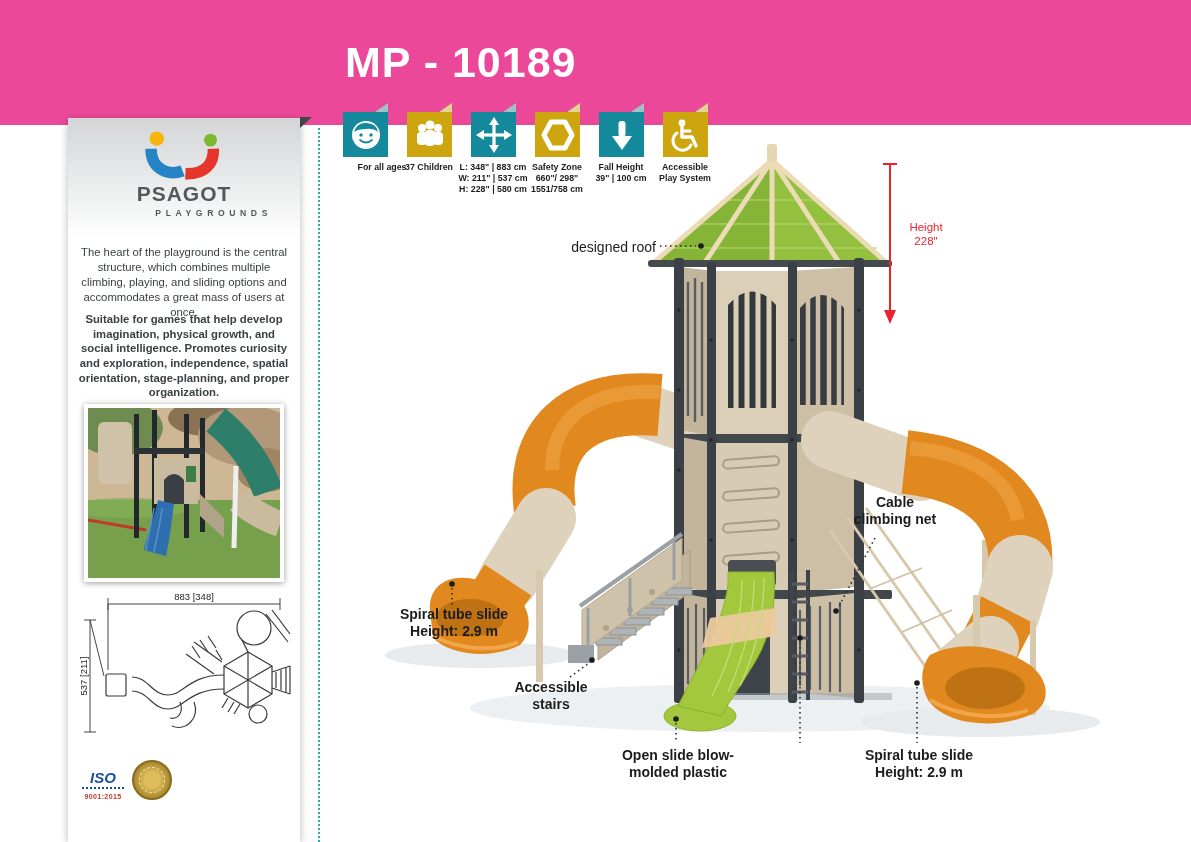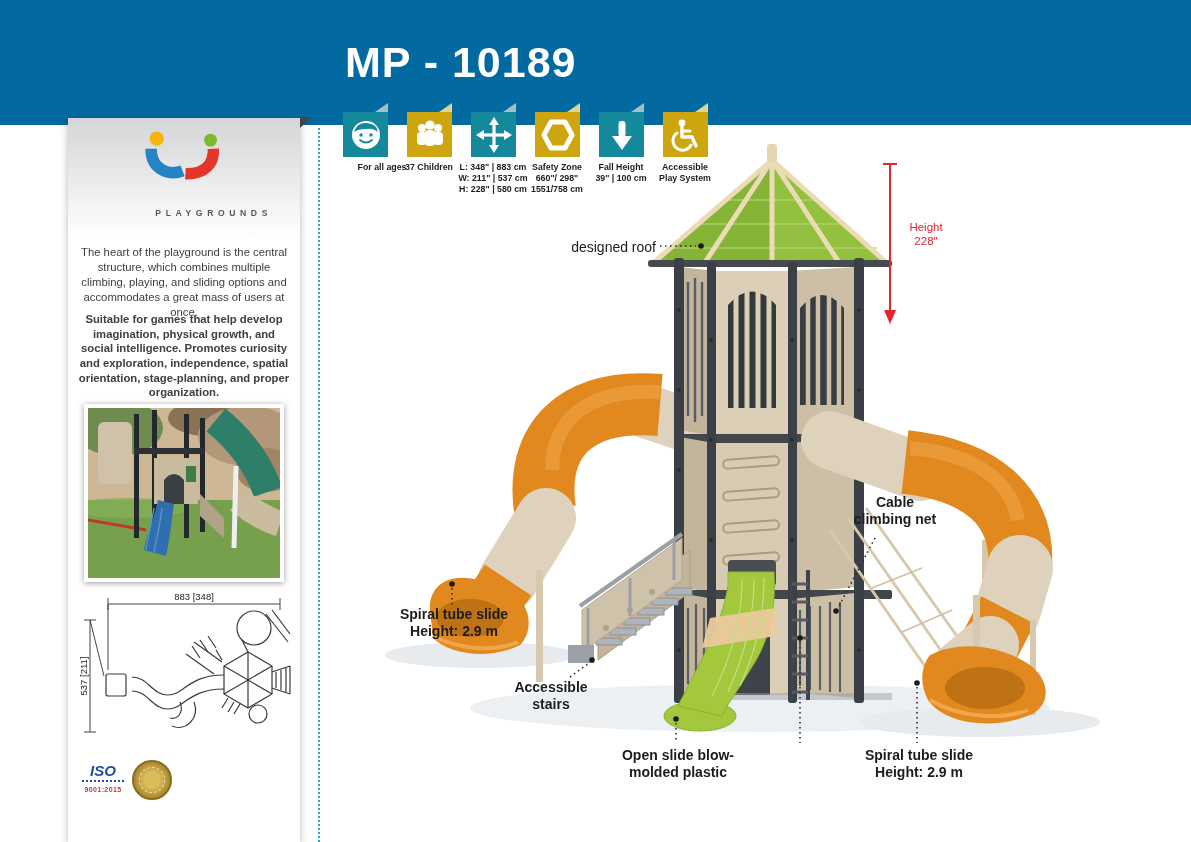--- a/index.html
+++ b/index.html
@@ -1,19 +1,19 @@
 <!DOCTYPE html>
 <html><head>
 <meta charset="utf-8">
 <style>
   html,body{margin:0;padding:0;background:#fff;}
   .page{position:relative;width:1191px;height:842px;background:#ffffff;overflow:hidden;
         font-family:"Liberation Sans",sans-serif;color:#1d1d1d;}
   
-  .header{position:absolute;left:0;top:0;width:1191px;height:125px;background:#0369a1;}
+  .header{position:absolute;left:0;top:0;width:1191px;height:125px;background:#ec4899;}
   .page-title{position:absolute;left:345px;top:38px;margin:0;font-size:43px;font-weight:700;
               color:#ffffff;letter-spacing:1px;}
   
   .tile{position:absolute;top:112px;width:45px;height:45px;display:flex;align-items:center;justify-content:center;}
   .tile.teal{background:#14899c;}
   .tile.gold{background:#cda60f;}
   .tile::after{content:"";position:absolute;top:-9px;right:0;width:0;height:0;
                border-left:13px solid transparent;}
   .tile.teal::after{border-bottom:9px solid #9dc3c9;}
   .tile.gold::after{border-bottom:9px solid #e2d494;}
@@ -31,21 +31,21 @@
               font-weight:700;color:#55585a;letter-spacing:4.6px;text-indent:4.6px;}
   .desc{position:absolute;left:8px;width:216px;text-align:center;font-size:11.3px;color:#3c4043;}
   .desc1{top:116px;line-height:15px;font-weight:400;}
   .desc2{top:183px;line-height:14.6px;font-weight:700;}
   .photo{position:absolute;left:16px;top:286px;width:192px;height:170px;border:4px solid #fff;
          box-shadow:0 1px 6px rgba(0,0,0,.4);}
   .tech-drawing{position:absolute;left:8px;top:472px;}
   .certs{position:absolute;left:10px;top:642px;width:214px;height:60px;}
   .iso{position:absolute;left:4px;top:2px;width:42px;text-align:center;}
   .iso-name{font-size:15px;font-weight:800;color:#1b4fa0;font-style:italic;display:block;
-            border-bottom:2px dotted #1b4fa0;padding-bottom:1px;}
+            border-bottom:2px dotted #1b4fa0;padding-bottom:1px;margin-top:7px;}
   .iso-sub{font-size:7px;font-weight:700;color:#c0392b;display:block;margin-top:4px;letter-spacing:.4px;}
   .seal{position:absolute;left:54px;top:0;width:36px;height:36px;border-radius:50%;
         background:radial-gradient(#dcbd59 30%,#a5832b 75%);border:2px solid #8a6c20;}
   .seal::before{content:"";position:absolute;left:5px;top:5px;right:5px;bottom:5px;border-radius:50%;
         border:1px dashed #f0e3b0;}
   .ipema{position:absolute;left:96px;top:0;width:118px;height:46px;}
   .ipema-name{font-size:22px;font-weight:800;font-style:italic;color:#c9252c;letter-spacing:-1px;line-height:22px;}
   .ipema-swoosh{position:absolute;left:2px;top:18px;width:72px;height:8px;
         border-bottom:2.5px solid #1a1a1a;border-radius:0 0 60% 20%;transform:rotate(-4deg);}
   .ipema-member{font-size:7px;font-weight:800;color:#c9252c;letter-spacing:2.5px;margin-left:26px;display:block;margin-top:3px;}
@@ -144,20 +144,21 @@
   <div class="tile-label" style="left:637px">Accessible
 Play System</div>
 
   <aside class="card">
     <svg class="logo" width="86" height="56" viewBox="0 0 120 78">
       <circle cx="22" cy="12" r="10" fill="#f6b40d"></circle>
       <path d="M14,26 C 14,56 40,64 58,57" stroke="#2583c6" stroke-width="16" fill="none"></path>
       <circle cx="97" cy="14" r="9" fill="#7cb92e"></circle>
       <path d="M62,61 C 88,62 102,48 101,26" stroke="#e6352a" stroke-width="16" fill="none"></path>
     </svg>
+    <div class="brand-name">PSAGOT</div>
     <div class="brand-tagline">PLAYGROUNDS</div>
     <p class="desc desc2">Suitable for games that help develop imagination, physical growth, and social intelligence. Promotes curiosity and exploration, independence, spatial orientation, stage-planning, and proper organization.</p>
     <p class="desc desc1">The heart of the playground is the central structure, which combines multiple climbing, playing, and sliding options and accommodates a great mass of users at once.</p>
 
     <svg class="photo" viewBox="0 0 192 170">
       <rect width="192" height="170" fill="#cdb795"></rect>
       <ellipse cx="30" cy="20" rx="45" ry="28" fill="#6e8c50"></ellipse>
       <ellipse cx="120" cy="10" rx="40" ry="18" fill="#8a7354"></ellipse>
       <ellipse cx="160" cy="28" rx="50" ry="30" fill="#b29878"></ellipse>
       <ellipse cx="178" cy="62" rx="30" ry="22" fill="#a08463"></ellipse>

